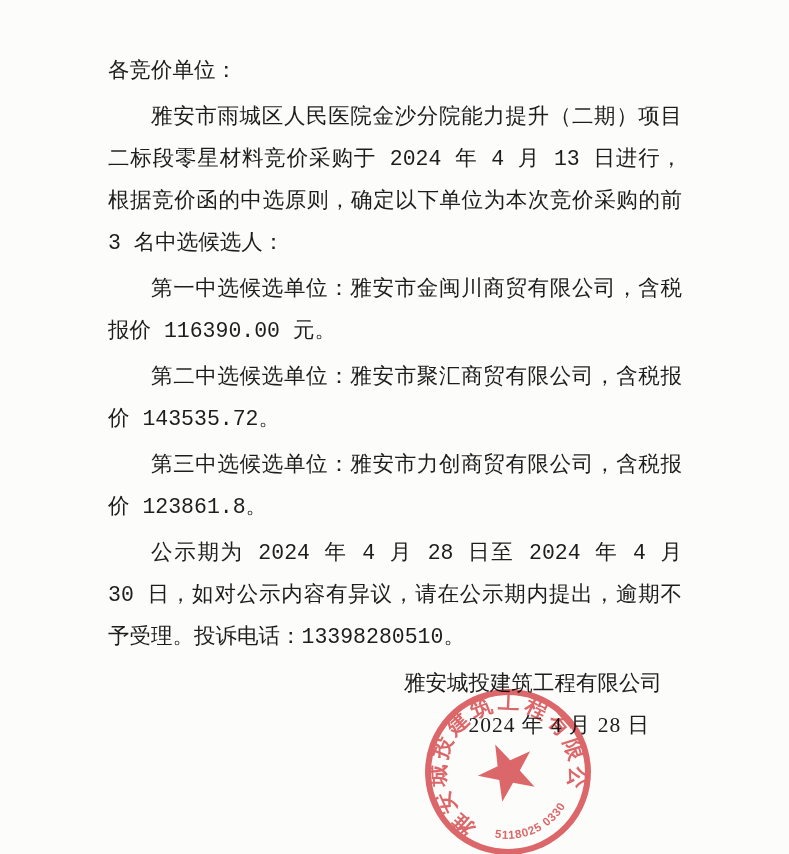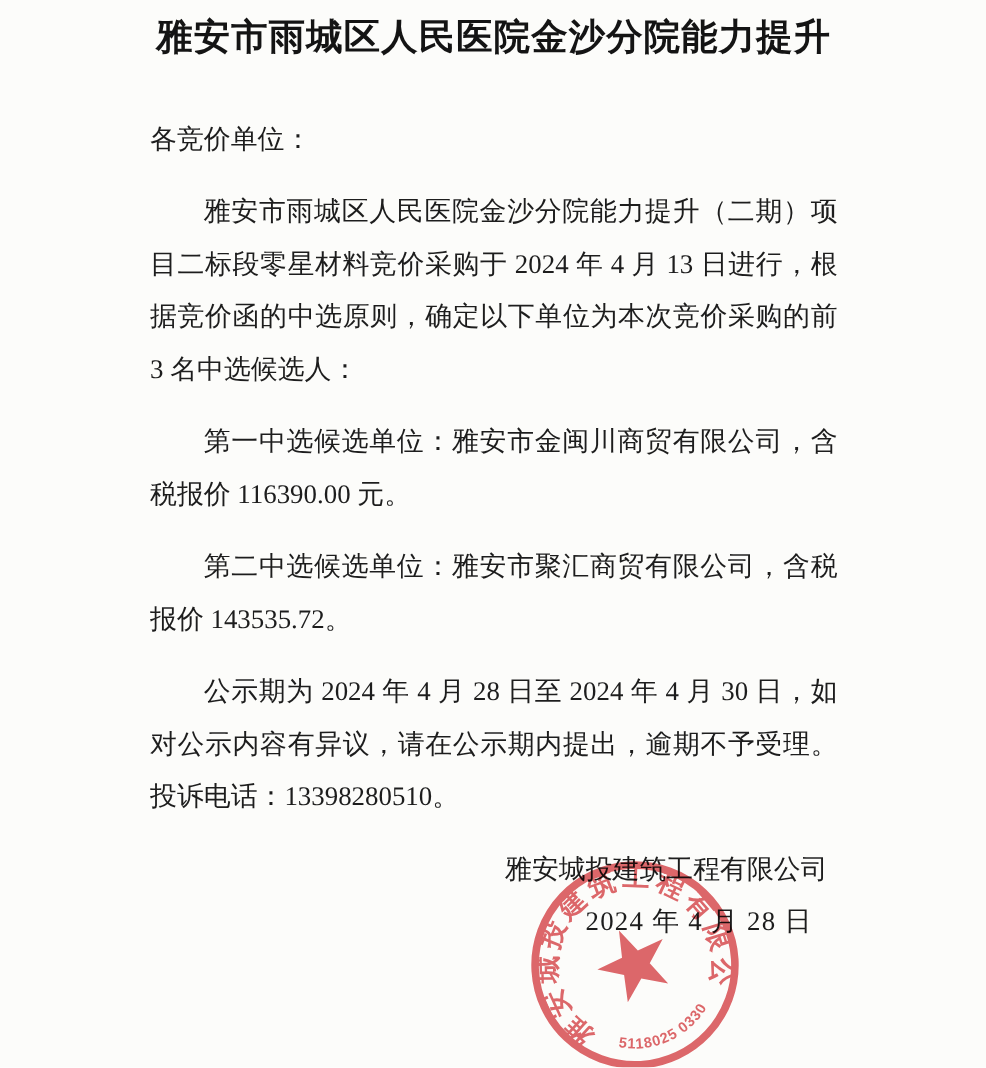--- a/index.html
+++ b/index.html
@@ -24,21 +24,21 @@
     letter-spacing:1px;
     text-align:center;
     color:#141414;
   }
   .doc-body {
     margin-top:40px;
     font-size:21.5px;
     line-height:42px;
     text-align:justify;
   }
-  .doc-body p { margin:16px; }
+  .doc-body p { margin:4px;font-family:Liberation Mono, monospace; }
   .para { text-indent:2em; }
   .signature { text-align:right; font-size:21.5px; line-height:42px; }
   .sig-company { padding-right:24px; }
   .sig-date { padding-right:36px; letter-spacing:1px; }
   .stamp {
     position:absolute;
     left:422px; top:686px;
     width:172px; height:172px;
     transform:rotate(-25deg);
     opacity:0.82;
@@ -49,28 +49,28 @@
   .stamp-ring-text { font-family:"Liberation Sans", sans-serif; font-weight:700; font-size:21.5px; letter-spacing:4px; }
   .stamp-serial { font-family:"Liberation Sans", sans-serif; font-weight:700; font-size:11.5px; letter-spacing:2.5px; }
 </style>
 </head>
 <body>
 
 <div class="page">
   <div class="content">
 
     <div class="doc-title">
-      <div>雅安市雨城区人民医院金沙分院能力提升</div>
     </div>
 
     <div class="doc-body">
       <p>各竞价单位：</p>
       <p class="para">雅安市雨城区人民医院金沙分院能力提升（二期）项目二标段零星材料竞价采购于 2024 年 4 月 13 日进行，根据竞价函的中选原则，确定以下单位为本次竞价采购的前 3 名中选候选人：</p>
       <p class="para">第一中选候选单位：雅安市金闽川商贸有限公司，含税报价 116390.00 元。</p>
       <p class="para">第二中选候选单位：雅安市聚汇商贸有限公司，含税报价 143535.72。</p>
+      <p class="para">第三中选候选单位：雅安市力创商贸有限公司，含税报价 123861.8。</p>
       <p class="para">公示期为 2024 年 4 月 28 日至 2024 年 4 月 30 日，如对公示内容有异议，请在公示期内提出，逾期不予受理。投诉电话：13398280510。</p>
     </div>
 
     <div class="signature">
       <div class="sig-company">雅安城投建筑工程有限公司</div>
       <div class="sig-date">2024 年 4 月 28 日</div>
     </div>
   </div>
 
   <div class="stamp">

